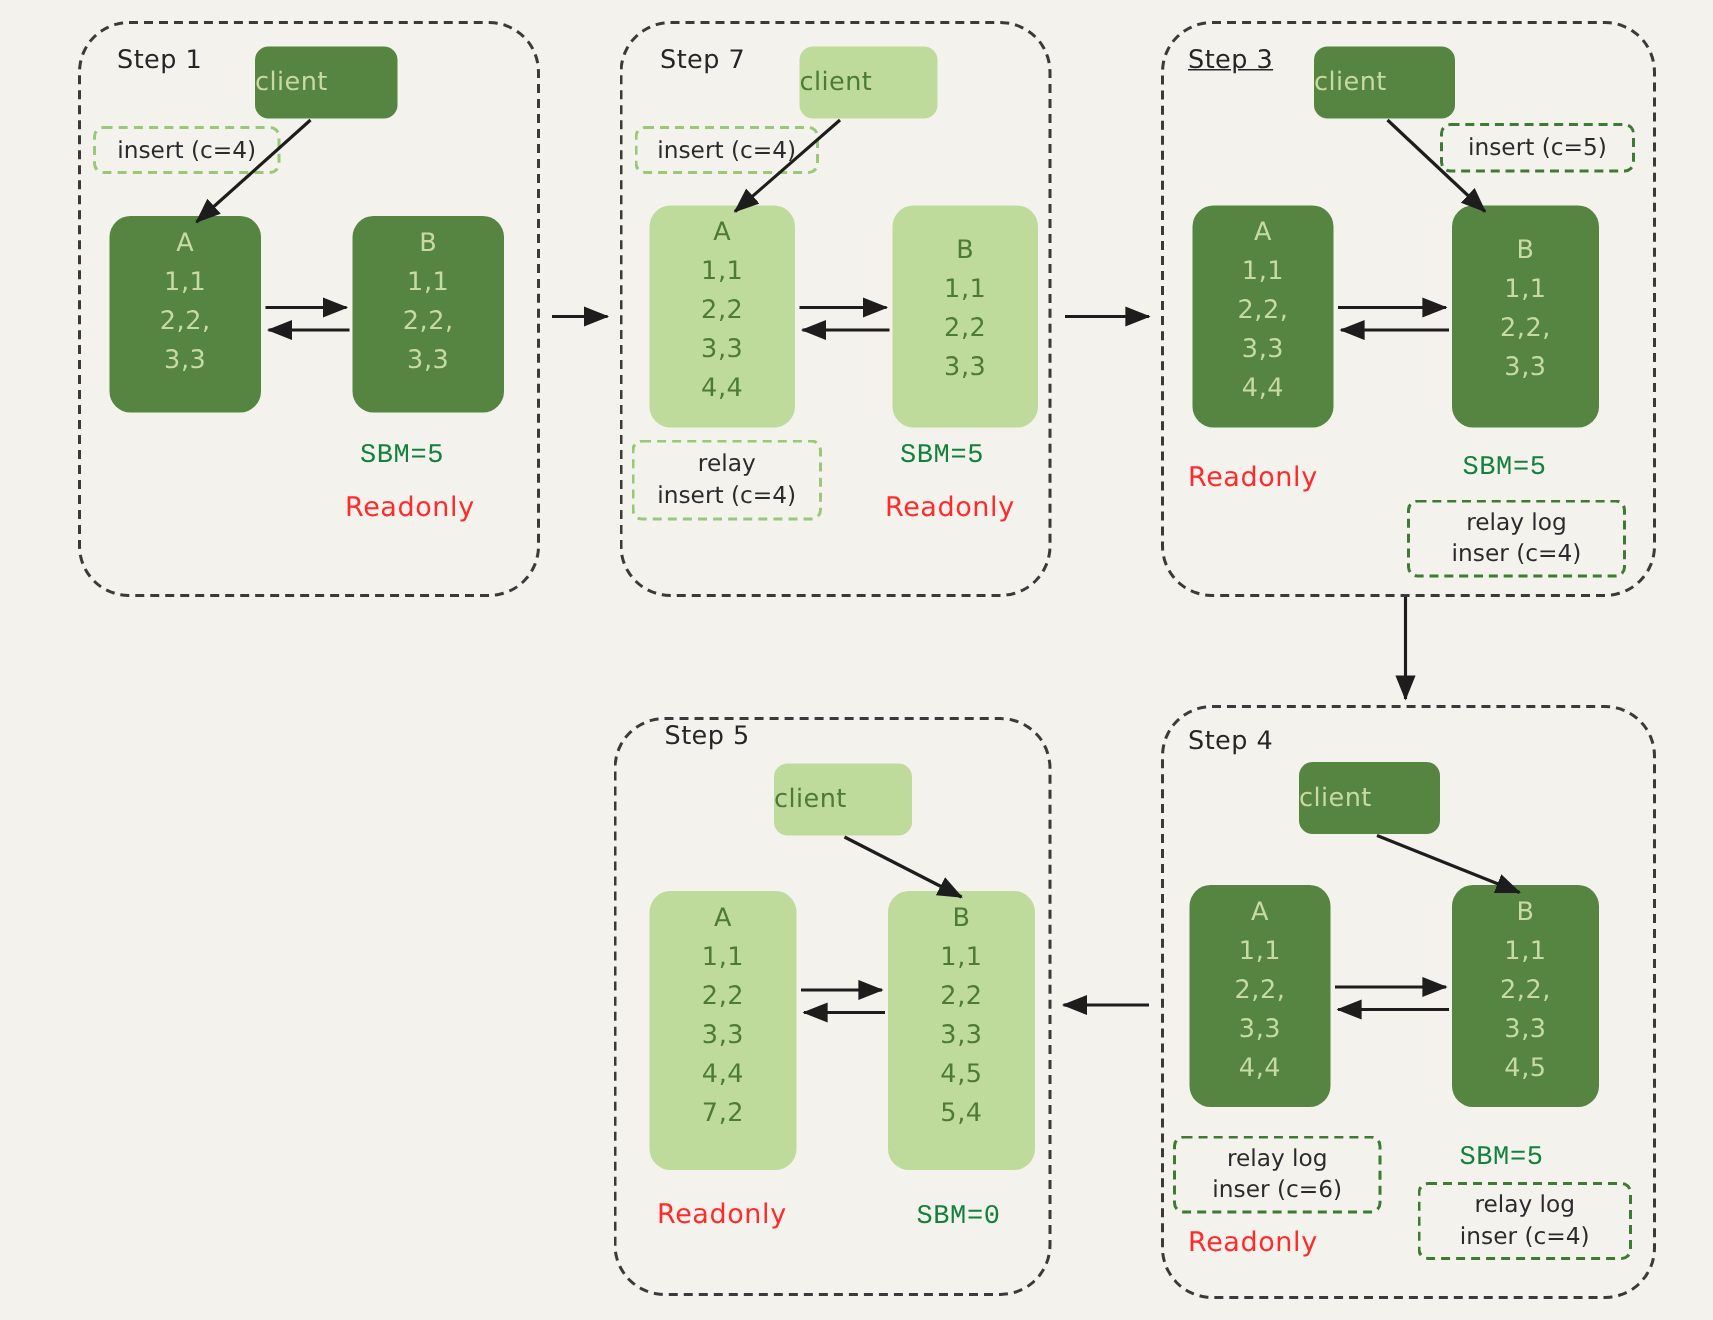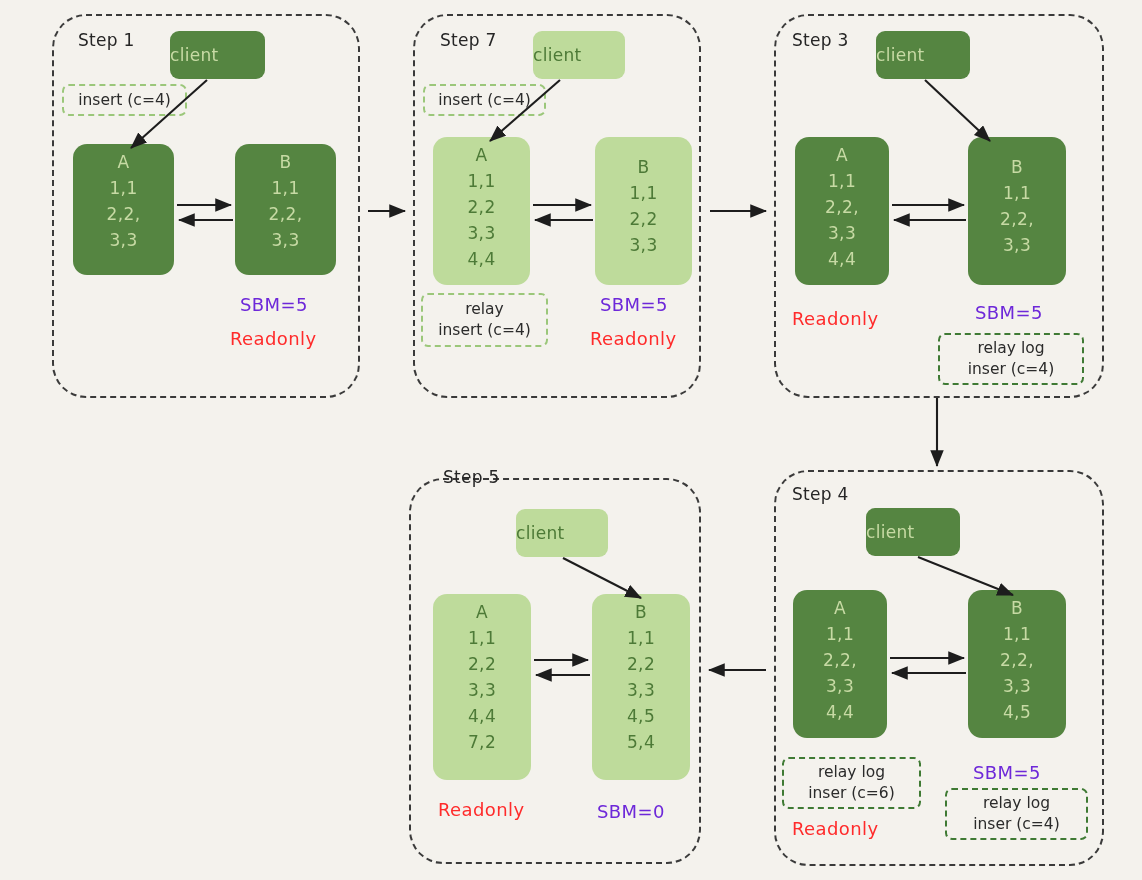--- a/index.html
+++ b/index.html
@@ -63,23 +63,24 @@
     font-size:15.5px;
     line-height:1.35;
     white-space:nowrap;
     background:transparent;
   }
   .tagbox.dark-border{border-color:#3f7a34;}
 
   .sbm{
     position:absolute;
     font-size:18px;
-    color:#6d28d9;
+    color:#15803d;
     letter-spacing:.4px;
     white-space:nowrap;
+    font-family:Liberation Mono, monospace;
   }
   .readonly{
     position:absolute;
     font-size:18px;
     color:#ff2b2b;
     letter-spacing:.4px;
     white-space:nowrap;
   }
   svg.overlay{position:absolute;left:0;top:0;width:1142px;height:880px;pointer-events:none;}
 </style>
@@ -142,26 +143,29 @@
 
   <div class="tagbox" style="left:421px;top:293px;width:127px;height:54px;">
     <span>relay</span>
     <span>insert (c=4)</span>
   </div>
 
   <div class="sbm" style="left:600px;top:294px;">SBM=5</div>
   <div class="readonly" style="left:590px;top:328px;">Readonly</div>
 
   <div class="panel" style="left:774px;top:14px;width:330px;height:384px;"></div>
-  <div class="step-label" style="left:792px;top:30px;">Step 3</div>
+  <div class="step-label" style="left:792px;top:30px;text-decoration:underline;">Step 3</div>
 
   <div class="client-box dark" style="left:876px;top:31px;width:94px;height:48px;">
     <span>client</span>
   </div>
 
+  <div class="tagbox dark-border" style="left:960px;top:82px;width:130px;height:33px;">
+    <span>insert (c=5)</span>
+  </div>
 
   <div class="node-box dark" style="left:795px;top:137px;width:94px;height:148px;">
     <span class="row">A</span>
     <span class="row">1,1</span>
     <span class="row">2,2,</span>
     <span class="row">3,3</span>
     <span class="row">4,4</span>
   </div>
   <div class="node-box dark" style="left:968px;top:137px;width:98px;height:148px;padding-top:22px;">
     <span class="row">B</span>
@@ -206,21 +210,21 @@
   </div>
   <div class="readonly" style="left:792px;top:818px;">Readonly</div>
 
   <div class="sbm" style="left:973px;top:762px;">SBM=5</div>
   <div class="tagbox dark-border" style="left:945px;top:788px;width:143px;height:52px;">
     <span>relay log</span>
     <span>inser (c=4)</span>
   </div>
 
   <div class="panel" style="left:409px;top:478px;width:292px;height:386px;"></div>
-  <div class="step-label" style="left:443px;top:467px;">Step 5</div>
+  <div class="step-label" style="left:443px;top:481px;">Step 5</div>
 
   <div class="client-box light" style="left:516px;top:509px;width:92px;height:48px;">
     <span>client</span>
   </div>
 
   <div class="node-box light" style="left:433px;top:594px;width:98px;height:186px;">
     <span class="row">A</span>
     <span class="row">1,1</span>
     <span class="row">2,2</span>
     <span class="row">3,3</span>
@@ -230,21 +234,21 @@
   <div class="node-box light" style="left:592px;top:594px;width:98px;height:186px;">
     <span class="row">B</span>
     <span class="row">1,1</span>
     <span class="row">2,2</span>
     <span class="row">3,3</span>
     <span class="row">4,5</span>
     <span class="row">5,4</span>
   </div>
 
   <div class="readonly" style="left:438px;top:799px;">Readonly</div>
-  <div class="sbm" style="left:597px;top:801px;">SBM=0</div>
+  <div class="sbm" style="left:611px;top:801px;">SBM=0</div>
 
   <svg class="overlay" viewBox="0 0 1142 880">
     <defs>
       <marker id="ah" markerWidth="9" markerHeight="9" refX="7.5" refY="3.2" orient="auto" markerUnits="strokeWidth">
         <path d="M0,0 L8,3.2 L0,6.4 z" fill="#1d1d1d"></path>
       </marker>
     </defs>
 
     <g>
       <path d="M207,80 L131,148" stroke="#1d1d1d" stroke-width="2.1" fill="none" marker-end="url(#ah)"></path>

